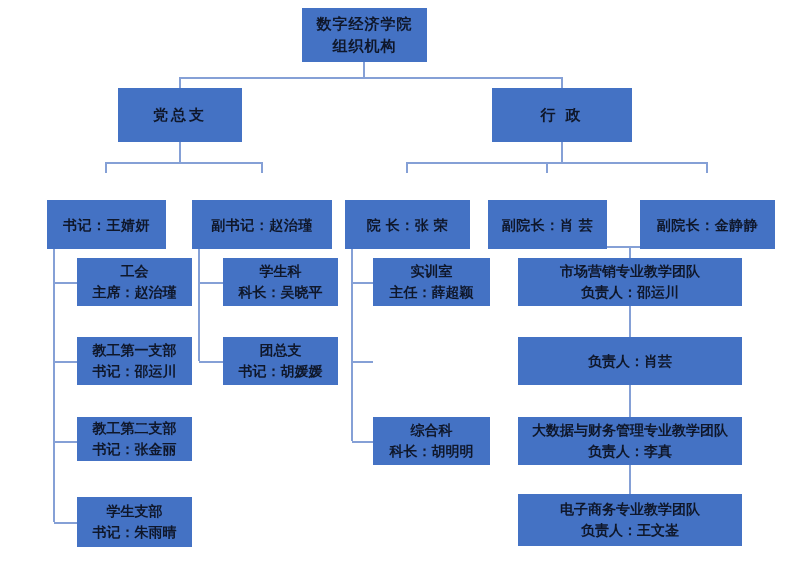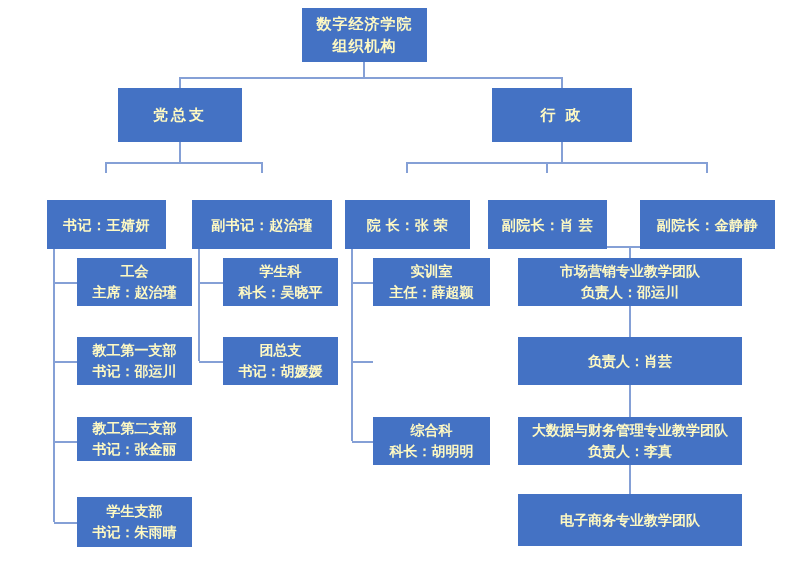--- a/index.html
+++ b/index.html
@@ -11,21 +11,21 @@
   #org-chart {
     position: relative;
     width: 799px;
     height: 574px;
     background: #ffffff;
     overflow: hidden;
   }
   .org-node {
     position: absolute;
     background: #4472C4;
-    color: #fef9c3;
+    color: #0f172a;
     display: flex;
     flex-direction: column;
     align-items: center;
     justify-content: center;
     text-align: center;
     font-weight: 700;
     z-index: 2;
     box-sizing: border-box;
     padding: 2px;
   }
@@ -143,14 +143,15 @@
     </div>
     <div class="org-node level-4" style="left: 518px; top: 337px; width: 224px; height: 48px;">
       <div class="node-line">负责人：肖芸</div>
     </div>
     <div class="org-node level-4" style="left: 518px; top: 417px; width: 224px; height: 48px;">
       <div class="node-line">大数据与财务管理专业教学团队</div>
       <div class="node-line">负责人：李真</div>
     </div>
     <div class="org-node level-4" style="left: 518px; top: 494px; width: 224px; height: 52px;">
       <div class="node-line">电子商务专业教学团队</div>
+      <div class="node-line">负责人：王文崟</div>
     </div>
   </div>
 
 </body></html>

